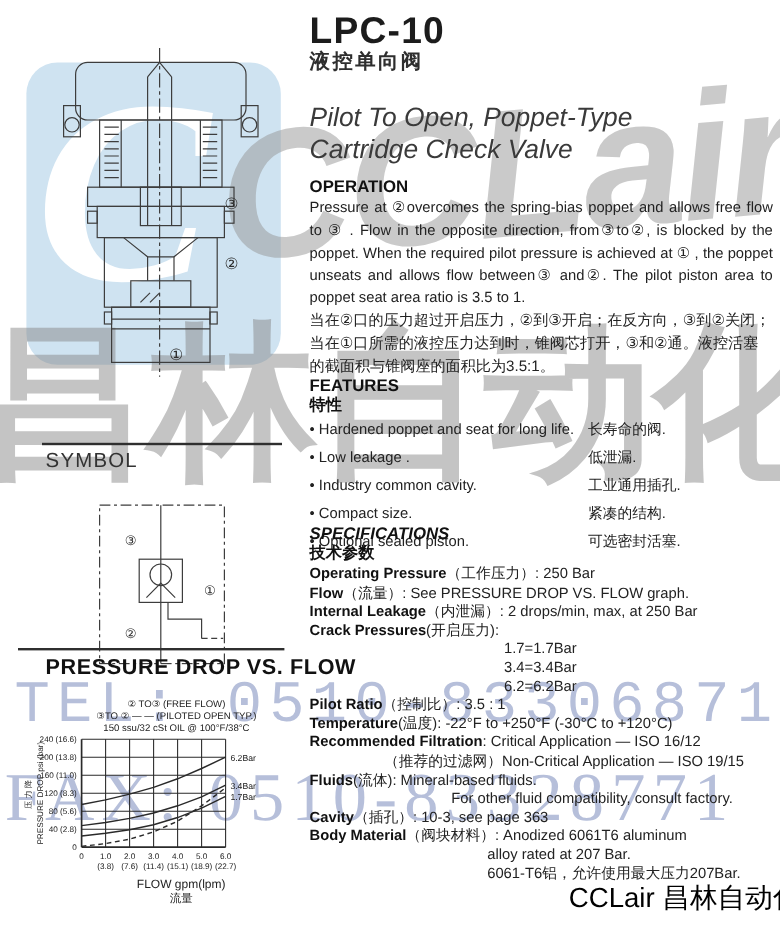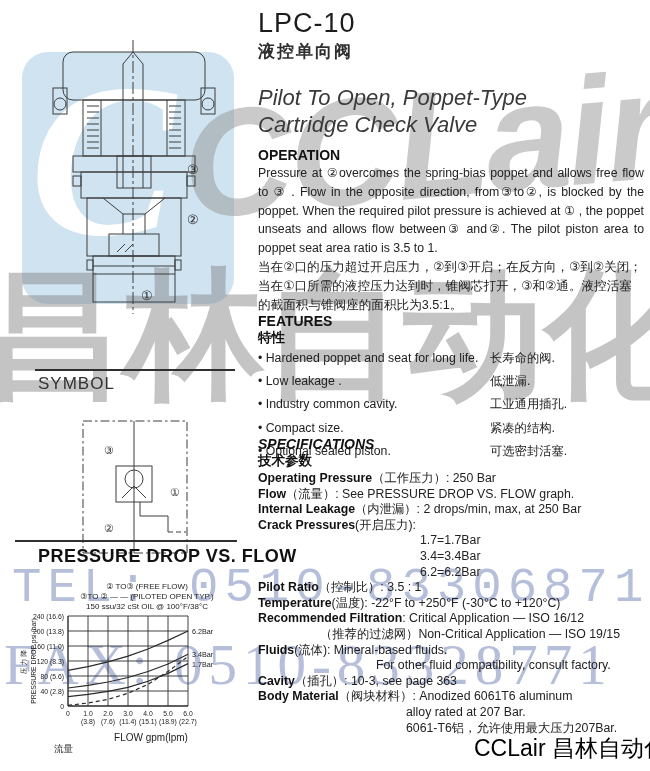--- a/index.html
+++ b/index.html
@@ -13,21 +13,21 @@
   .wm-blob .c{position:absolute;left:8px;top:-16px;font-size:218px;font-weight:bold;font-style:italic;
               color:#ffffff;font-family:"Liberation Serif",serif;}
   .wm-brand{left:182px;top:58px;font-size:152px;font-weight:bold;font-style:italic;
             color:rgba(150,150,150,0.50);transform:rotate(-5deg);letter-spacing:-3px;}
   .wm-brandcn{left:-16px;top:242px;font-size:140px;font-weight:bold;color:rgba(132,132,132,0.48);}
   .wm-tel{left:12px;top:560px;font-size:49px;letter-spacing:6px;color:rgba(122,138,188,0.55);
           font-family:Liberation Mono, monospace;}
   .wm-fax{left:4px;top:632px;font-size:57px;letter-spacing:6px;color:rgba(122,138,188,0.55);
           font-family:"Liberation Serif",serif;}
   
-  .title{left:258px;top:8px;font-size:27px;font-weight:normal;letter-spacing:1px;}
+  .title{left:258px;top:8px;font-size:31px;font-weight:bold;letter-spacing:1px;}
   .title-cn{left:258px;top:40px;font-size:17px;font-weight:700;color:#2e2e2e;letter-spacing:2px;}
   .subtitle{left:258px;top:84px;font-size:22px;line-height:27px;color:#3a3a3a;font-style:italic;}
   .h-sec{font-size:14px;font-weight:bold;color:#111;}
   .h-seccn{font-size:13.5px;font-weight:bold;color:#111;}
   .op-text{left:258px;top:164px;width:386px;font-size:12.3px;line-height:18.8px;color:#222;text-align:justify;}
   .op-cn{font-size:12.6px;line-height:19.2px;text-align:left;}
   .fr{height:23.2px;line-height:23.2px;font-size:12.3px;white-space:nowrap;color:#222;}
   .fen{display:inline-block;width:232px;}
   .spec-rows{left:258px;top:471px;width:388px;}
   .sr{height:15.6px;line-height:15.6px;font-size:12.3px;white-space:nowrap;color:#222;}
@@ -40,21 +40,21 @@
   svg{display:block;}
   .draw line,.draw path,.draw rect,.draw polyline,.draw circle{stroke:#3d3d3d;fill:none;stroke-width:1;}
   .draw text{fill:#2e2e2e;stroke:none;font-family:"Liberation Sans",sans-serif;}
   
   .chart-box{left:20px;top:582px;width:228px;}
   .legend{font-size:8px;line-height:10px;text-align:center;padding-left:26px;color:#222;white-space:nowrap;}
   #pdchart text{font-size:6.8px;fill:#1a1a1a;font-family:"Liberation Sans",sans-serif;}
   #pdchart .cl{font-size:7.2px;}
   #pdchart line,#pdchart polyline{stroke:#2a2a2a;fill:none;}
   .xaxis-label{font-size:10px;text-align:center;padding-left:34px;margin-top:2px;color:#222;}
-  .xaxis-cn{font-size:9.5px;padding-left:34px;color:#222;}
+  .xaxis-cn{font-size:9.5px;text-align:center;padding-left:34px;color:#222;}
   .footer-brand{left:474px;top:733px;font-size:23px;font-weight:500;color:#000;white-space:nowrap;}
 </style>
 </head>
 <body>
 
 <div id="page">
 
   <div class="wm wm-blob">
     <span class="c">C</span>
   </div>

